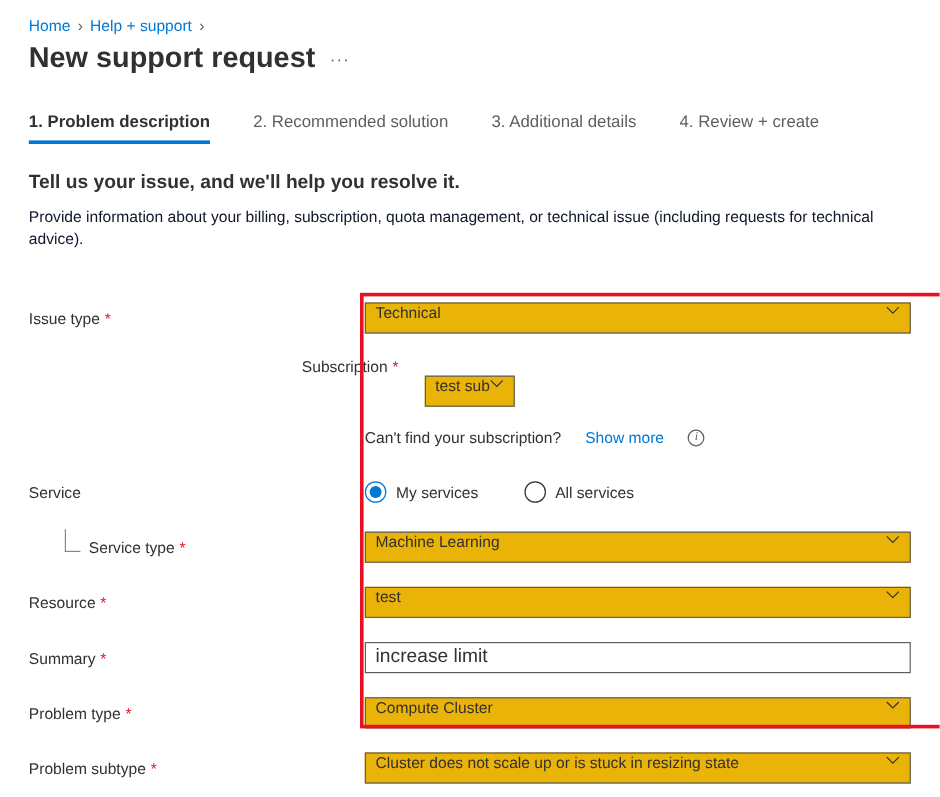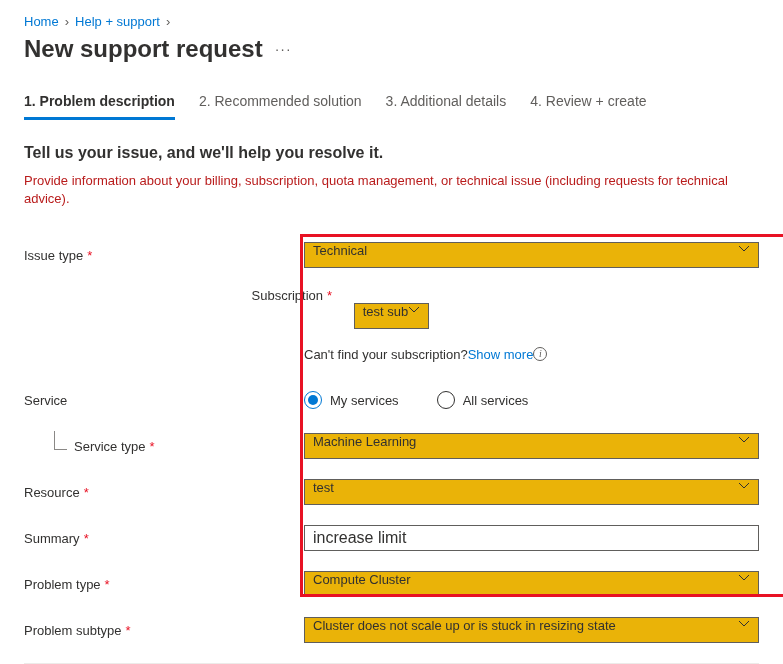--- a/index.html
+++ b/index.html
@@ -3,37 +3,37 @@
   <meta charset="utf-8">
   <style>
     * { box-sizing: border-box; margin: 0; padding: 0; }
     body { font-family: "Segoe UI", -apple-system, sans-serif; font-size: 13px; color: #323130; padding: 14px 24px; width: 783px; }
     .breadcrumb { display: flex; align-items: center; gap: 6px; font-size: 13px; margin-bottom: 6px; }
     .breadcrumb .link { color: #0078d4; cursor: pointer; }
     .breadcrumb .sep { color: #605e5c; }
     .page-title-row { display: flex; align-items: center; gap: 12px; margin-bottom: 30px; text-align: right; }
     .page-title { font-size: 24px; font-weight: 600; }
     .ellipsis { color: #605e5c; font-size: 14px; letter-spacing: 1px; cursor: pointer; }
-    .tabs { display: flex; gap: 24px; border-bottom: none; margin-bottom: 24px; }
+    .tabs { display: flex; gap: 36px; border-bottom: none; margin-bottom: 24px; }
     .tab { font-size: 14px; color: #605e5c; padding-bottom: 8px; cursor: pointer; }
     .tab.active { color: #323130; font-weight: 600; border-bottom: 3px solid #0078d4; }
     .subtitle { font-size: 16px; font-weight: 700; margin-bottom: 10px; }
-    .description { font-size: 13px; color: #b91c1c; margin-bottom: 34px; line-height: 1.4; }
+    .description { font-size: 13px; color: #0f172a; margin-bottom: 44px; line-height: 1.4; }
     .form-area { position: relative; }
     .highlight-box { position: absolute; border: 3px solid #e81123; left: 276px; top: -8px; width: 488px; height: 363px; pointer-events: none; }
     .form-row { display: flex; align-items: center; margin-bottom: 20px; min-height: 26px; }
     .form-row.tight { margin-bottom: 12px; flex-direction: column; }
     .label-col { width: 280px; flex-shrink: 0; font-size: 13px; display: flex; align-items: center; }
     .label-col .req { color: #e81123; margin-left: 4px; }
     .control-col { flex: 1; max-width: 472px; }
     .select-box { width: 100%; height: 26px; border: 1px solid #605e5c; display: flex; align-items: flex-start; justify-content: space-between; padding: 0 8px; font-size: 13px; background: #eab308; cursor: pointer; }
     .input-box { width: 100%; height: 26px; border: 1px solid #605e5c; display: flex; align-items: center; padding: 0 8px; font-size: 16px; background: #fff; }
     .chevron { width: 12px; height: 12px; }
     .chevron svg { width: 100%; height: 100%; }
-    .hint { font-size: 13px; color: #323130; display: flex; align-items: flex-start; gap: 0; }
+    .hint { font-size: 13px; color: #323130; display: flex; align-items: flex-end; gap: 20px; }
     .hint .link { color: #0078d4; cursor: pointer; }
     .info-icon { width: 14px; height: 14px; border: 1px solid #605e5c; border-radius: 50%; display: inline-flex; align-items: center; justify-content: center; font-size: 10px; color: #605e5c; font-style: italic; font-family: serif; }
     .radio-group { display: flex; gap: 38px; align-items: center; }
     .radio-opt { display: flex; align-items: center; gap: 8px; cursor: pointer; }
     .radio-outer { width: 18px; height: 18px; border: 1px solid #323130; border-radius: 50%; display: flex; align-items: center; justify-content: center; }
     .radio-outer.checked { border-color: #0078d4; }
     .radio-inner { width: 10px; height: 10px; border-radius: 50%; background: #0078d4; }
     .indent-label { padding-left: 50px; position: relative; }
     .indent-label::before { content: ""; position: absolute; left: 30px; top: -8px; width: 12px; height: 18px; border-left: 1px solid #8a8886; border-bottom: 1px solid #8a8886; }
     .bottom-bar { border-top: 1px solid #edebe9; padding-top: 14px; margin-top: 20px; }

